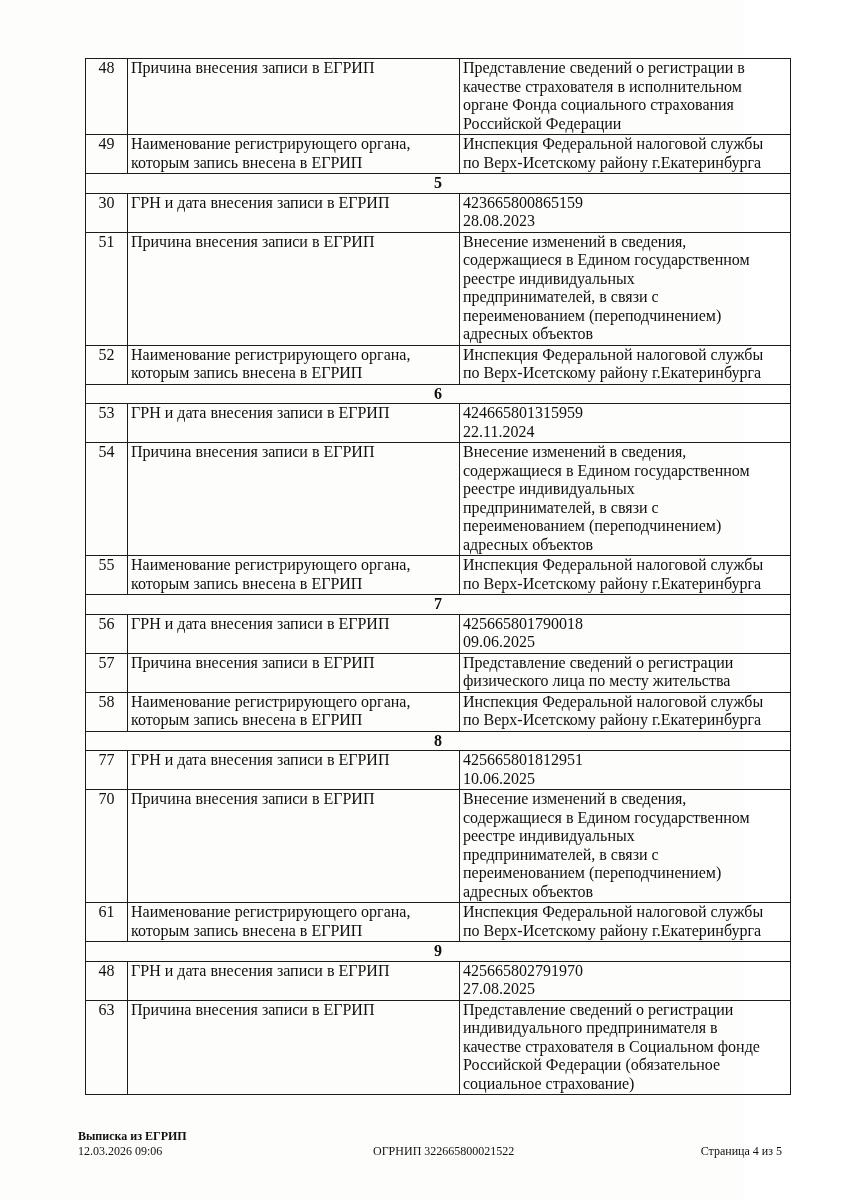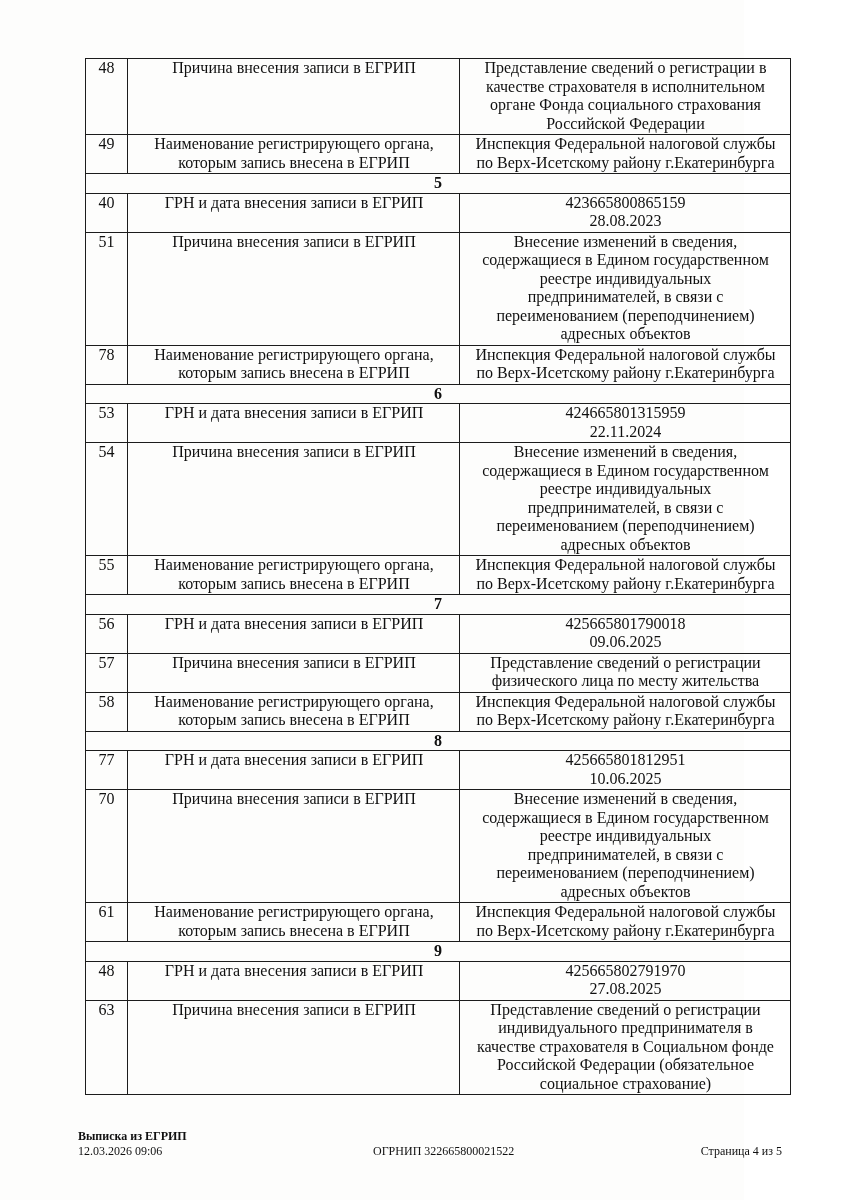--- a/index.html
+++ b/index.html
@@ -25,21 +25,20 @@
     table-layout: fixed;
   }
   table.egrip td {
     border: 1px solid #1c1c1c;
     vertical-align: top;
     font-size: 16px;
     line-height: 18.5px;
     padding: 0 2px 1px 3px;
     white-space: pre-line;
     overflow: hidden;
-    text-align: center;
   }
   table.egrip td.num {
     text-align: center;
     padding: 0;
     white-space: normal;
   }
   table.egrip td.section {
     text-align: center;
     font-weight: bold;
     padding: 0;
@@ -84,37 +83,37 @@
           <td class="num">49</td>
           <td>Наименование регистрирующего органа,
 которым запись внесена в ЕГРИП</td>
           <td>Инспекция Федеральной налоговой службы
 по Верх-Исетскому району г.Екатеринбурга</td>
         </tr>
         <tr>
           <td colspan="3" class="section">5</td>
         </tr>
         <tr>
-          <td class="num">40</td>
+          <td class="num">30</td>
           <td>ГРН и дата внесения записи в ЕГРИП</td>
           <td>423665800865159
 28.08.2023</td>
         </tr>
         <tr>
           <td class="num">51</td>
           <td>Причина внесения записи в ЕГРИП</td>
           <td>Внесение изменений в сведения,
 содержащиеся в Едином государственном
 реестре индивидуальных
 предпринимателей, в связи с
 переименованием (переподчинением)
 адресных объектов</td>
         </tr>
         <tr>
-          <td class="num">78</td>
+          <td class="num">52</td>
           <td>Наименование регистрирующего органа,
 которым запись внесена в ЕГРИП</td>
           <td>Инспекция Федеральной налоговой службы
 по Верх-Исетскому району г.Екатеринбурга</td>
         </tr>
         <tr>
           <td colspan="3" class="section">6</td>
         </tr>
         <tr>
           <td class="num">53</td>

